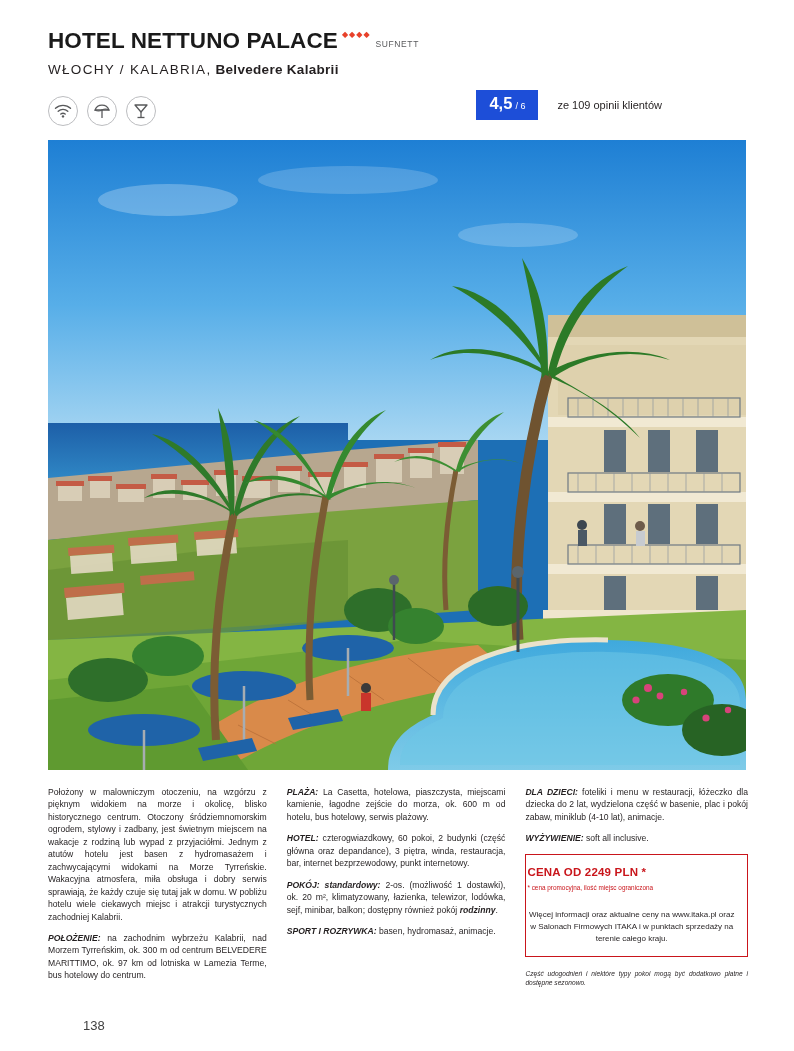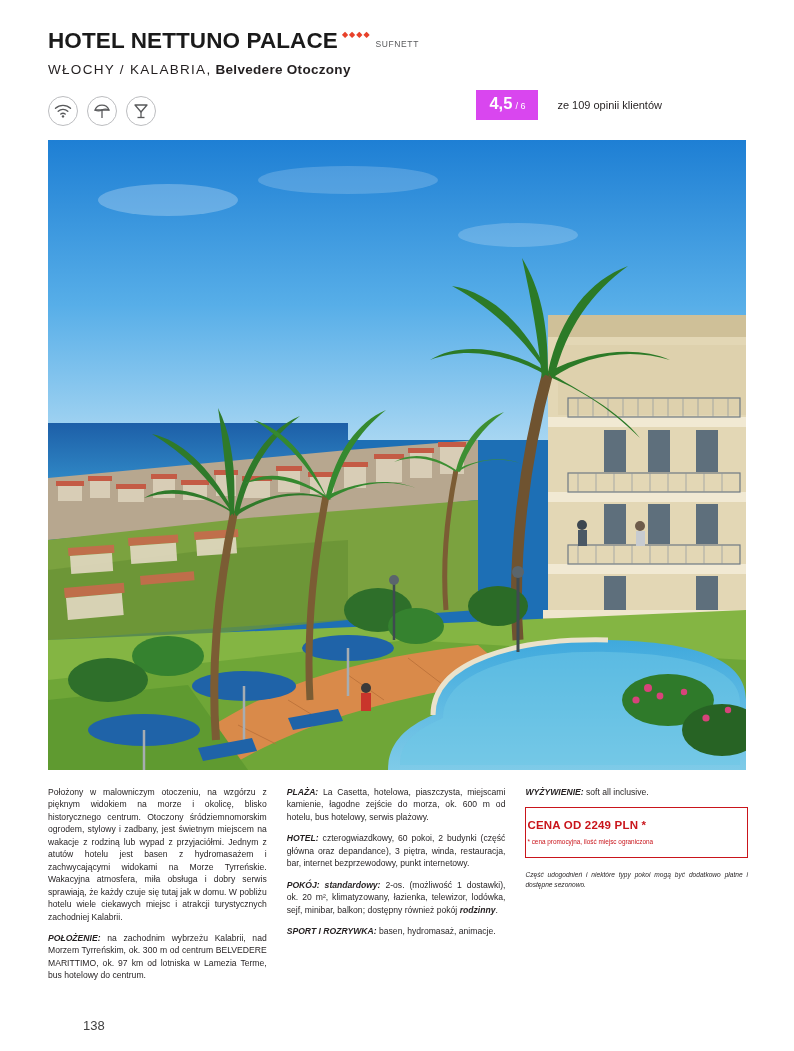--- a/index.html
+++ b/index.html
@@ -88,21 +88,21 @@
 
   
   .rating-wrap {
     position: absolute;
     right: 47px;
     top: 90px;
     display: flex;
     align-items: center;
   }
   .rating-box {
-    background: #d946ef;
+    background: #1d4ed8;
     color: #ffffff;
     width: 62px;
     height: 30px;
     display: flex;
     align-items: baseline;
     justify-content: center;
     padding-top: 4px;
   }
   .rating-score { font-size: 16.5px; font-weight: bold; }
   .rating-max { font-size: 9px; margin-left: 3px; }
@@ -194,21 +194,21 @@
       <div class="stars">
         <span class="star">◆</span>
         <span class="star">◆</span>
         <span class="star">◆</span>
         <span class="star">◆</span>
       </div>
       <div class="brand-tag">SUFNETT</div>
     </div>
     <div class="subtitle">
       <span class="country">WŁOCHY / KALABRIA,</span>
-      <span class="resort">Belvedere Otoczony</span>
+      <span class="resort">Belvedere Kalabrii</span>
     </div>
   </div>
 
   <div class="amenities">
     <div class="amen">
       <svg width="18" height="14" viewBox="0 0 18 14">
         <g fill="none" stroke="#58595b" stroke-width="1.4" stroke-linecap="round">
           <path d="M1.5 4.3 A11 11 0 0 1 16.5 4.3"></path>
           <path d="M4.2 7.2 A7.3 7.3 0 0 1 13.8 7.2"></path>
           <path d="M6.8 10 A3.8 3.8 0 0 1 11.2 10"></path>
@@ -521,26 +521,30 @@
       <p>
         <span class="lbl">POKÓJ:</span><span class="lbl"> standardowy:</span><span> 2-os. (możliwość 1 dostawki), ok. 20 m², klimatyzowany, łazienka, telewizor, lodówka, sejf, minibar, balkon; dostępny również pokój </span><span class="lbl">rodzinny</span><span>.</span>
       </p>
       <p>
         <span class="lbl">SPORT I ROZRYWKA:</span><span> basen, hydromasaż, animacje.</span>
       </p>
     </div>
 
     <div class="col col3">
       <p>
+        <span class="lbl">DLA DZIECI:</span><span> foteliki i menu w restauracji, łóżeczko dla dziecka do 2 lat, wydzielona część w basenie, plac i pokój zabaw, miniklub (4-10 lat), animacje.</span>
+      </p>
+      <p>
         <span class="lbl">WYŻYWIENIE:</span><span> soft all inclusive.</span>
       </p>
 
       <div class="price-box">
         <div class="price-title">CENA OD 2249 PLN *</div>
         <div class="price-sub">* cena promocyjna, ilość miejsc ograniczona</div>
+        <div class="price-note">Więcej informacji oraz aktualne ceny na www.itaka.pl oraz w Salonach Firmowych ITAKA i w punktach sprzedaży na terenie całego kraju.</div>
       </div>
 
       <div class="footnote">Część udogodnień i niektóre typy pokoi mogą być dodatkowo płatne i dostępne sezonowo.</div>
     </div>
   </div>
 
   <div class="page-num">138</div>
 </div>
 
 </body></html>

